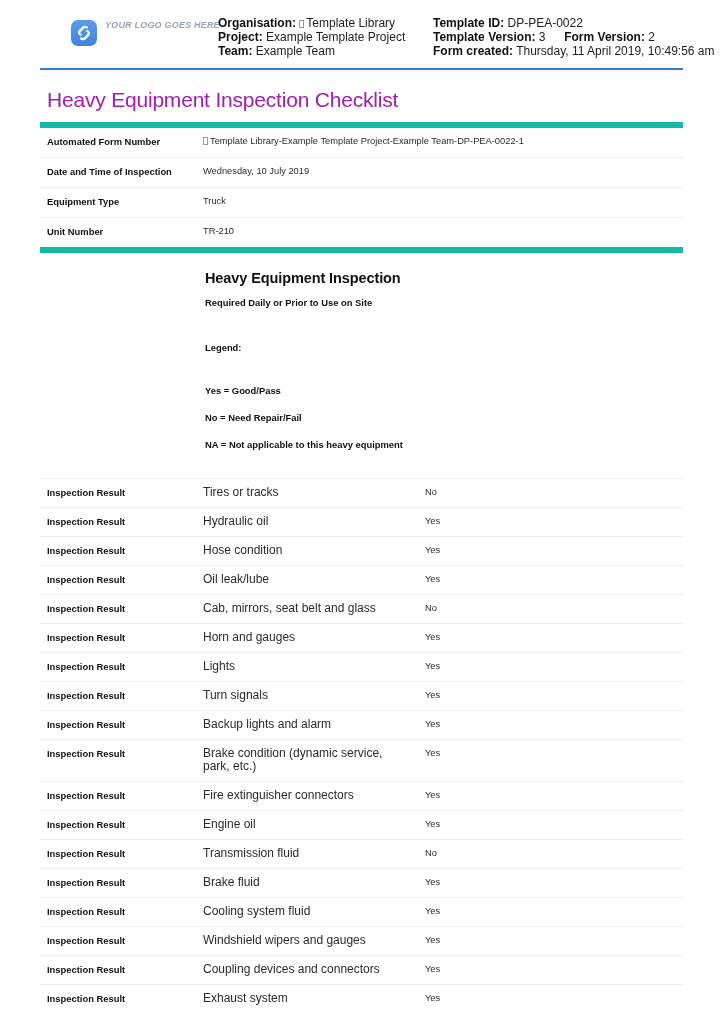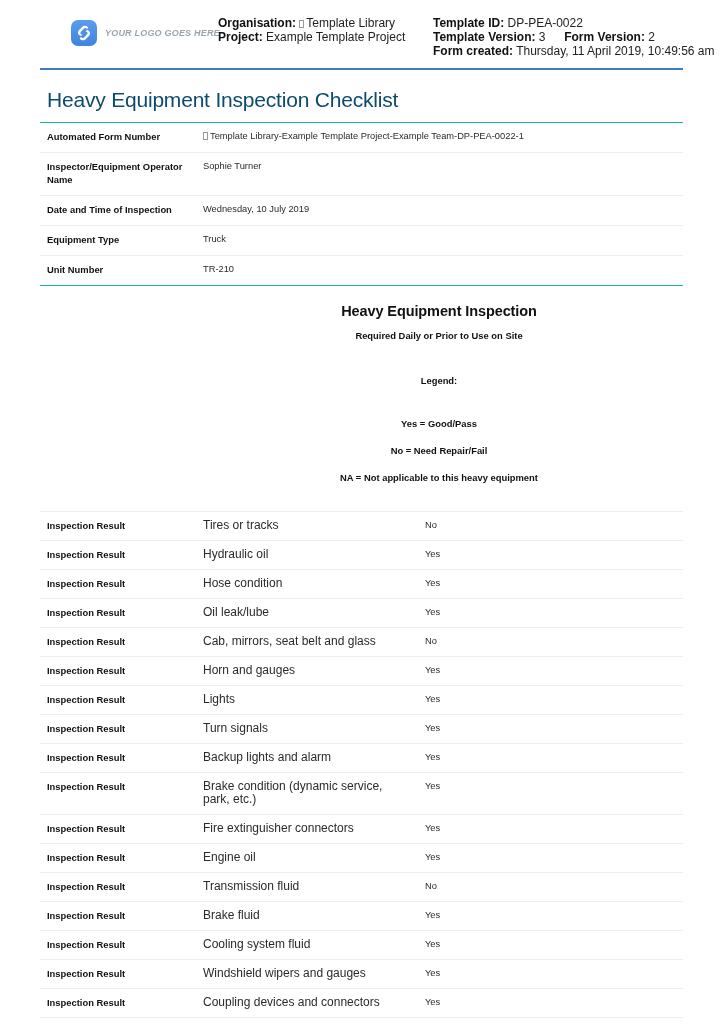--- a/index.html
+++ b/index.html
@@ -29,21 +29,21 @@
   .doc-header {
     display: flex;
     align-items: flex-start;
     padding-top: 16px;
     padding-bottom: 6px;
   }
   .logo-block {
     width: 178px;
     flex: 0 0 178px;
     display: flex;
-    align-items: center;
+    align-items: flex-start;
     padding-top: 4px;
     padding-left: 31px;
   }
   .logo-mark {
     width: 26px;
     height: 26px;
     border-radius: 7px;
     background: #4a90e2;
     background: linear-gradient(180deg,#5b9ced 0%,#3f84dd 100%);
     position: relative;
@@ -83,46 +83,46 @@
     background: #3a7dc4;
     margin-top: 4px;
   }
 
   
   h1.doc-title {
     font-size: 21px;
     font-weight: normal;
     letter-spacing: -0.2px;
     margin: 18px 0 10px 7px;
-    color: #0c4a6e;
+    color: #a21caf;
   }
 
   
   .info-table { width: 100%; border-collapse: collapse; }
   .info-table tr { border-top: 1px solid #eceff1; }
-  .info-table tr:first-child { border-top: 1px solid #14b8a6; }
+  .info-table tr:first-child { border-top: 6px solid #14b8a6; }
   .info-table td { vertical-align: top; padding: 7px 0 9px 0; }
   td.cell-label {
     width: 163px;
     padding-left: 7px;
     font-weight: bold;
     font-size: 9.4px;
     line-height: 13px;
     color: #111;
   }
   td.cell-value {
     font-size: 9.3px;
     line-height: 13px;
     color: #2a2a2a;
     padding-right: 10px;
   }
 
   
   .section-row td { padding-top: 10px; padding-bottom: 10px; }
-  .section-block { padding-left: 2px; text-align: center; }
+  .section-block { padding-left: 2px; }
   .section-title {
     font-size: 14.5px;
     font-weight: bold;
     color: #111;
     margin: 9px 0 0 0;
     letter-spacing: -0.1px;
   }
   .section-sub {
     font-size: 9.4px;
     font-weight: bold;
@@ -188,20 +188,24 @@
 
     <div class="hdr-col hdr-col-left">
       <div class="hdr-line">
         <b>Organisation:</b>
         <span class="tofu"></span><span>Template Library</span>
       </div>
       <div class="hdr-line">
         <b>Project:</b>
         <span>Example Template Project</span>
       </div>
+      <div class="hdr-line">
+        <b>Team:</b>
+        <span>Example Team</span>
+      </div>
     </div>
 
     <div class="hdr-col hdr-col-right">
       <div class="hdr-line">
         <b>Template ID:</b>
         <span>DP-PEA-0022</span>
       </div>
       <div class="hdr-line">
         <b>Template Version:</b>
         <span>3</span>
@@ -218,24 +222,20 @@
 
   <div class="rule-blue"></div>
 
   <h1 class="doc-title">Heavy Equipment Inspection Checklist</h1>
 
   <table class="info-table">
     <tbody id="info-body">
         <tr>
           <td class="cell-label">Automated Form Number</td>
           <td class="cell-value"><span class="tofu"></span><span>Template Library-Example Template Project-Example Team-DP-PEA-0022-1</span></td>
-        </tr>
-        <tr>
-          <td class="cell-label">Inspector/Equipment Operator Name</td>
-          <td class="cell-value">Sophie Turner</td>
         </tr>
         <tr>
           <td class="cell-label">Date and Time of Inspection</td>
           <td class="cell-value">Wednesday, 10 July 2019</td>
         </tr>
         <tr>
           <td class="cell-label">Equipment Type</td>
           <td class="cell-value">Truck</td>
         </tr>
         <tr>

